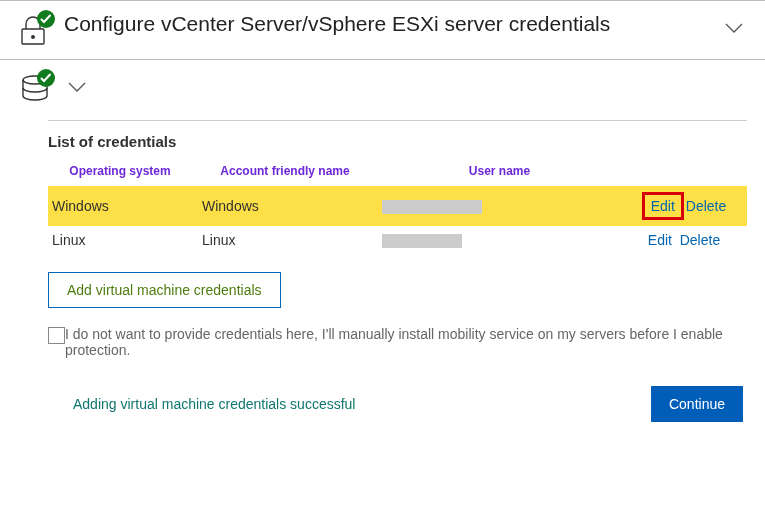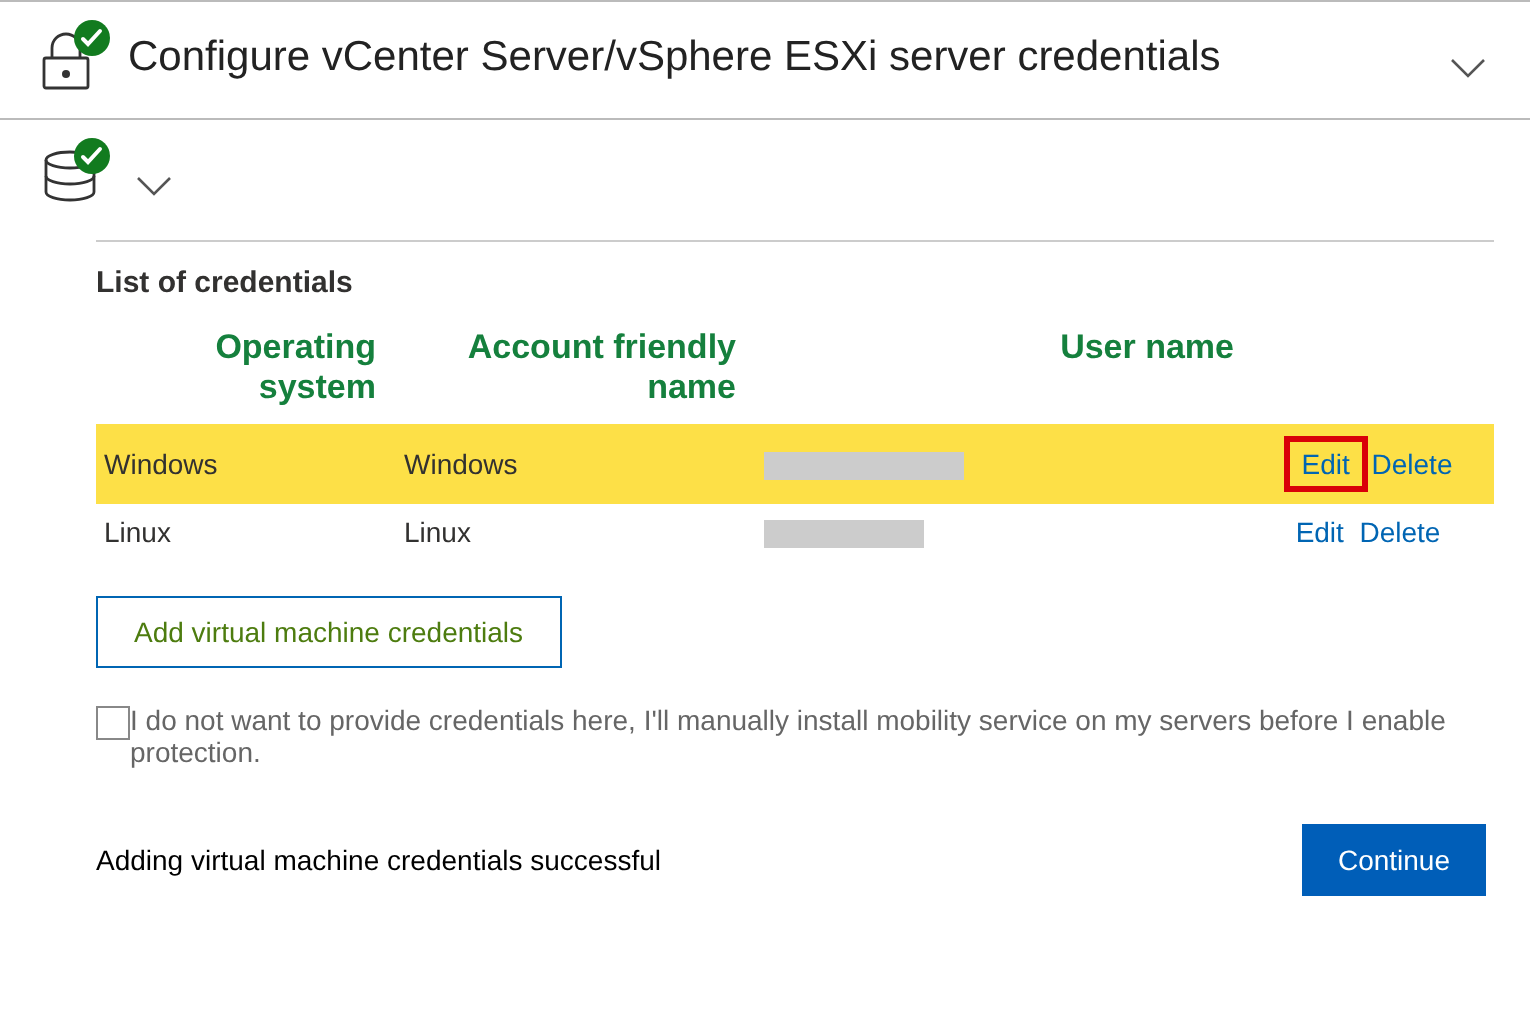--- a/index.html
+++ b/index.html
@@ -11,21 +11,21 @@
     color: #323130;
     font-size: 13px;
   }
   .section {
     border-top: 1px solid #bbb;
     padding: 10px 18px 12px 18px;
     position: relative;
   }
   .section-head {
     display: flex;
-    align-items: center;
+    align-items: flex-start;
     gap: 12px;
   }
   .icon-wrap {
     position: relative;
     width: 34px;
     height: 34px;
     flex-shrink: 0;
     margin-top: 2px;
   }
   .head-text { flex: 1; }
@@ -59,26 +59,26 @@
     font-size: 15px;
     font-weight: 600;
     margin-bottom: 6px;
   }
   table {
     width: 100%;
     border-collapse: collapse;
     font-size: 14px;
   }
   th {
-    text-align: right;
+    text-align: center;
     font-weight: 600;
-    color: #15803d;
+    color: #6d28d9;
     padding: 8px 10px 8px 4px;
     vertical-align: top;
-    font-size: 17px;
+    font-size: 12px;
   }
   td {
     padding: 6px 10px 6px 4px;
     vertical-align: middle;
   }
   tr.row0 { background: #fde047; }
   .redacted {
     display: inline-block;
     width: 100px;
     height: 14px;
@@ -124,21 +124,22 @@
   }
   .footer-row {
     display: flex;
     justify-content: space-between;
     align-items: center;
     margin-top: 28px;
     padding-right: 4px;
   }
   .status-msg {
     font-size: 14px;
-    color: #000000;
+    color: #0f766e;
+    margin-left: 25px;
   }
   .primary-btn {
     background: #005eb8;
     color: #fff;
     border: none;
     padding: 10px 18px;
     font-size: 14px;
     cursor: pointer;
   }
   svg { display: block; }

